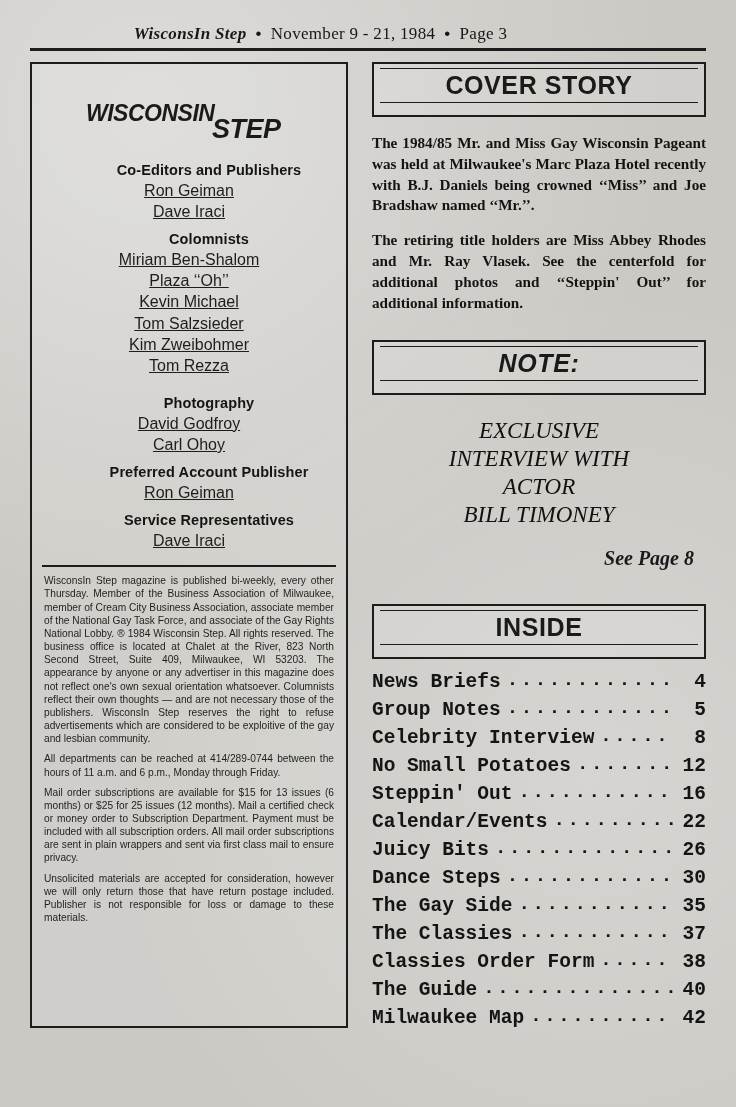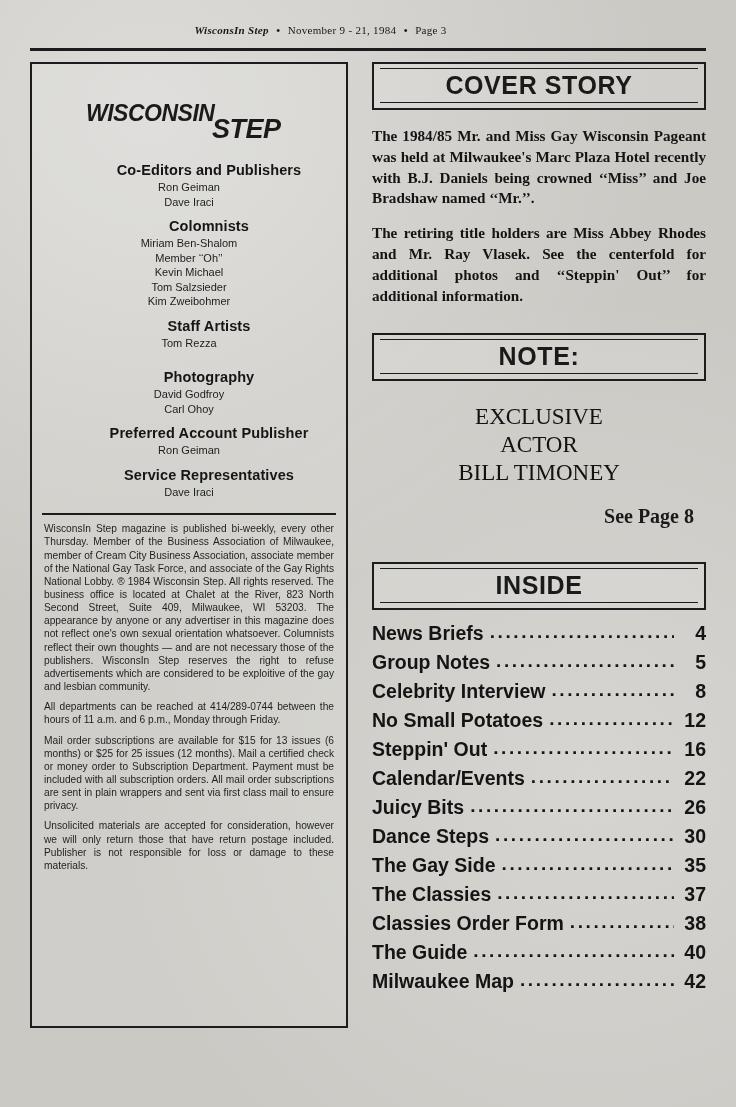--- a/index.html
+++ b/index.html
@@ -24,21 +24,21 @@
       radial-gradient(circle at 80% 70%, rgba(255,255,255,0.22), rgba(255,255,255,0) 50%);
   }
 
   
   .top-head {
     position: absolute;
     top: 24px;
     left: 0;
     width: 641px;
     text-align: center;
-    font-size: 11px;
+    font-size: 17px;
     letter-spacing: 0.3px;
     color: #171717;
     white-space: nowrap;
   }
   .top-head .pub {
     font-family: "Liberation Serif", serif;
     font-style: italic;
     font-weight: bold;
   }
   .top-head .sep { padding: 0 4px; }
@@ -100,23 +100,24 @@
   .staff .role {
     font-weight: bold;
     font-size: 14.5px;
     margin-top: 9px;
     margin-bottom: 2px;
     letter-spacing: 0.1px;
     color: #151515;
     padding-left: 40px;
   }
   .staff .name {
-    font-size: 11px;
+    font-size: 16px;
     line-height: 1.32;
     color: #1d1d1d;
+    text-decoration: underline;
   }
   .staff .gap { height: 10px; }
 
   .left-rule {
     margin: 14px 10px 0 10px;
     height: 2px;
     background: #1c1c1c;
   }
 
   .fineprint {
@@ -131,21 +132,21 @@
   
   .right-col {
     position: absolute;
     left: 372px;
     top: 62px;
     width: 334px;
   }
 
   .boxhead {
     border: 2px solid #1c1c1c;
-    padding: 4px 0 5px 0;
+    padding: 4px 0 12px 0;
     text-align: center;
     background: rgba(255,255,255,0.12);
   }
   .boxhead .inner {
     border-top: 1px solid #1c1c1c;
     border-bottom: 1px solid #1c1c1c;
     margin: 0 6px;
     padding: 2px 0;
     font-family: "Liberation Sans", sans-serif;
     font-weight: bold;
@@ -157,42 +158,42 @@
     margin-top: 16px;
     font-family: "Liberation Serif", serif;
     font-weight: bold;
     font-size: 15.2px;
     line-height: 1.37;
     text-align: justify;
     color: #141414;
   }
   .cover-body p { margin: 0 0 14px 0; }
 
-  .note-block { margin-top: 26px; }
+  .note-block { margin-top: 26px; font-style: italic; }
   .note-body {
     margin-top: 22px;
     text-align: center;
     font-family: "Liberation Serif", serif;
     font-size: 23px;
     line-height: 1.22;
     color: #121212;
   }
   .note-seepage {
     margin-top: 18px;
     text-align: right;
     padding-right: 12px;
     font-family: "Liberation Serif", serif;
     font-weight: bold;
     font-size: 20px;
   }
 
   .inside-block { margin-top: 34px; }
   .toc {
     margin-top: 12px;
-    font-family: Liberation Sans, sans-serif;
+    font-family: Liberation Mono, monospace;
     font-weight: bold;
     font-size: 19.5px;
     color: #141414;
   }
   .toc-row {
     display: flex;
     align-items: baseline;
     margin-bottom: 6px;
     white-space: nowrap;
   }
@@ -235,26 +236,25 @@
       <div class="logo-step">STEP</div>
     </div>
 
     <div class="staff">
       <div class="role">Co-Editors and Publishers</div>
       <div class="name">Ron Geiman</div>
       <div class="name">Dave Iraci</div>
 
       <div class="role">Colomnists</div>
       <div class="name">Miriam Ben-Shalom</div>
-      <div class="name">Member ‘‘Oh’’</div>
+      <div class="name">Plaza ‘‘Oh’’</div>
       <div class="name">Kevin Michael</div>
       <div class="name">Tom Salzsieder</div>
       <div class="name">Kim Zweibohmer</div>
 
-      <div class="role">Staff Artists</div>
       <div class="name">Tom Rezza</div>
 
       <div class="gap"></div>
 
       <div class="role">Photography</div>
       <div class="name">David Godfroy</div>
       <div class="name">Carl Ohoy</div>
 
       <div class="role">Preferred Account Publisher</div>
       <div class="name">Ron Geiman</div>
@@ -283,20 +283,21 @@
       <p>The 1984/85 Mr. and Miss Gay Wisconsin Pageant was held at Milwaukee's Marc Plaza Hotel recently with B.J. Daniels being crowned ‘‘Miss’’ and Joe Bradshaw named ‘‘Mr.’’.</p>
       <p>The retiring title holders are Miss Abbey Rhodes and Mr. Ray Vlasek. See the centerfold for additional photos and ‘‘Steppin' Out’’ for additional information.</p>
     </div>
 
     <div class="note-block">
       <div class="boxhead">
         <div class="inner">NOTE:</div>
       </div>
       <div class="note-body">
         <div>EXCLUSIVE</div>
+        <div>INTERVIEW WITH</div>
         <div>ACTOR</div>
         <div>BILL TIMONEY</div>
       </div>
       <div class="note-seepage">See Page 8</div>
     </div>
 
     <div class="inside-block">
       <div class="boxhead">
         <div class="inner">INSIDE</div>
       </div>

